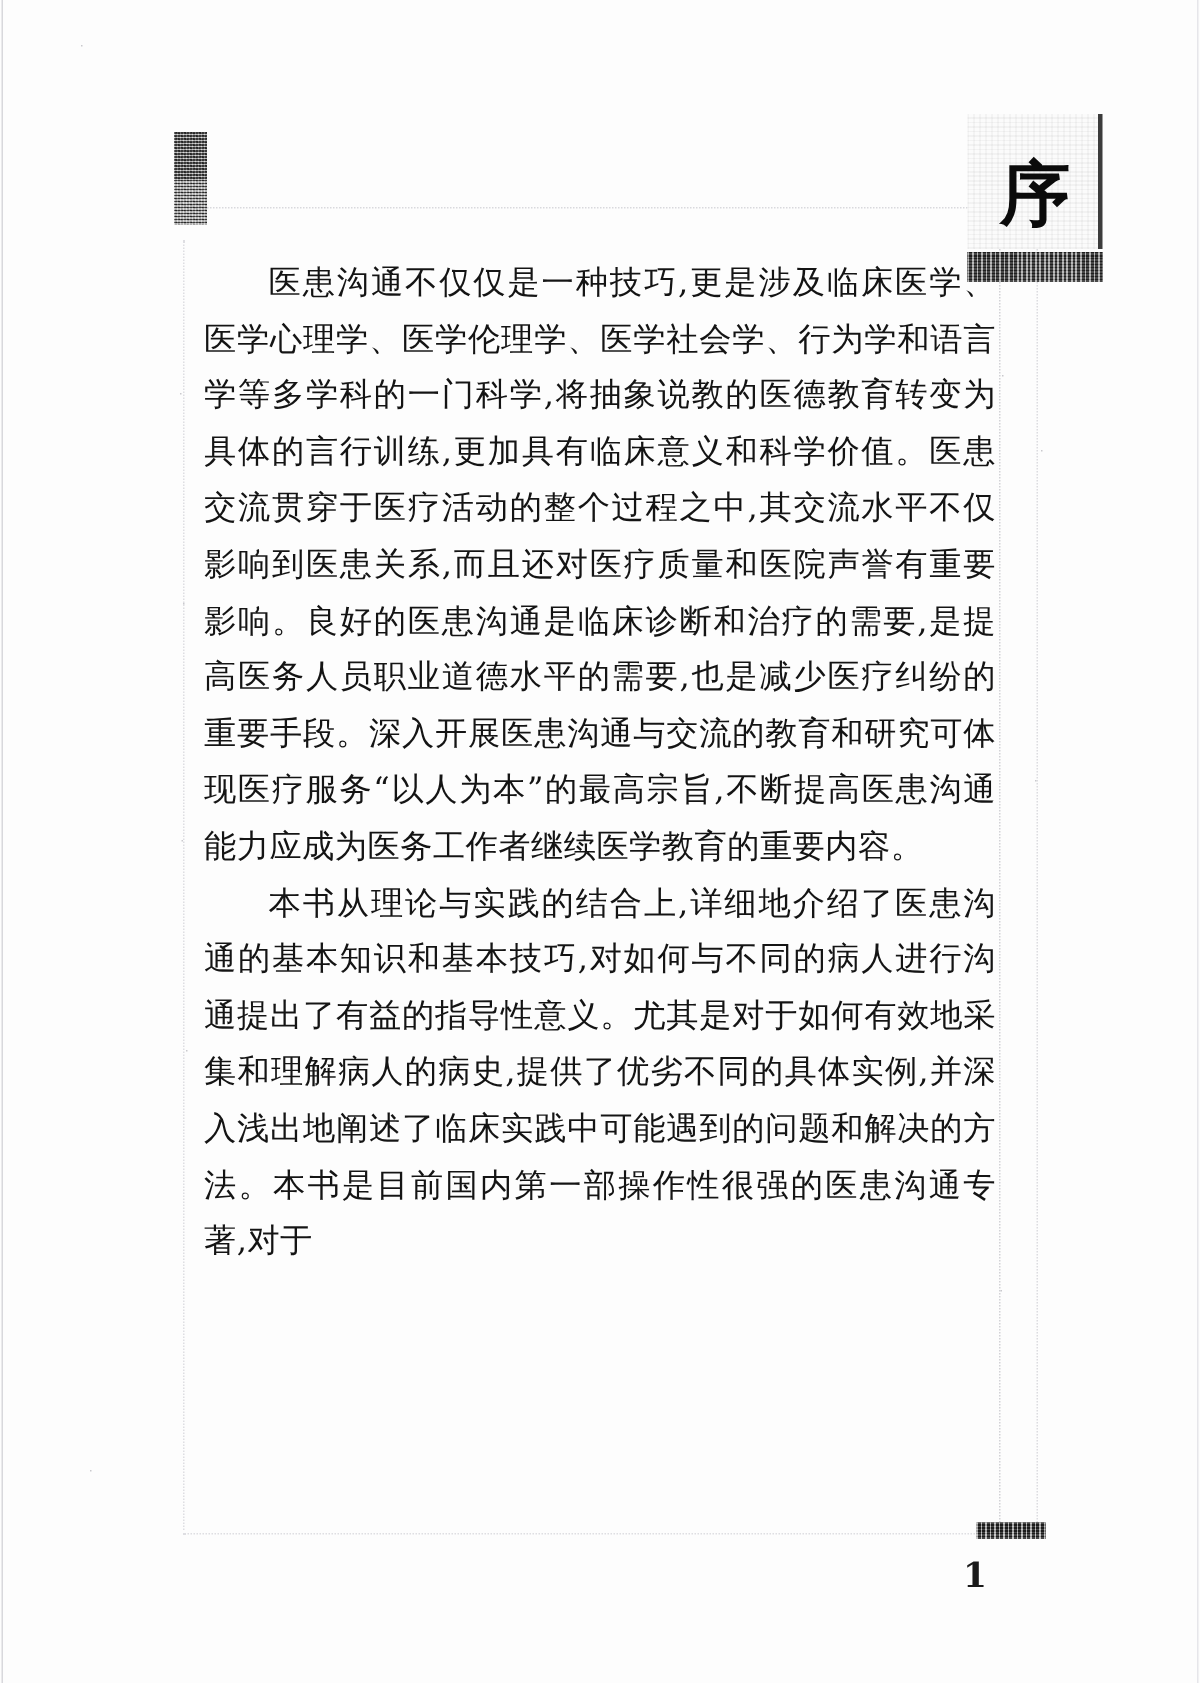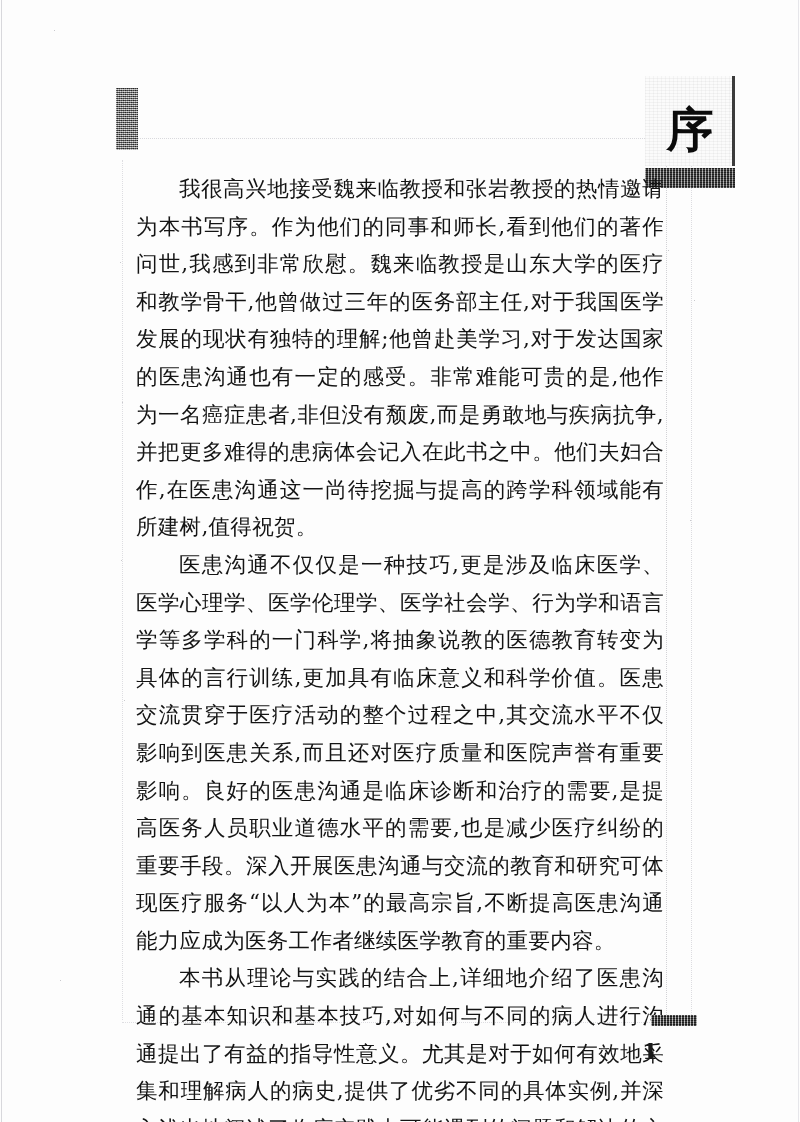--- a/index.html
+++ b/index.html
@@ -203,21 +203,20 @@
 
   <div class="ornament-left"></div>
 
   <div class="title-box">
     <div class="paper"></div>
     <div class="glyph">序</div>
     <div class="base-bar"></div>
   </div>
 
   <div class="body-text">
-    <p>我很高兴地接受魏来临教授和张岩教授的热情邀请为本书写序。作为他们的同事和师长,看到他们的著作问世,我感到非常欣慰。魏来临教授是山东大学的医疗和教学骨干,他曾做过三年的医务部主任,对于我国医学发展的现状有独特的理解;他曾赴美学习,对于发达国家的医患沟通也有一定的感受。非常难能可贵的是,他作为一名癌症患者,非但没有颓废,而是勇敢地与疾病抗争,并把更多难得的患病体会记入在此书之中。他们夫妇合作,在医患沟通这一尚待挖掘与提高的跨学科领域能有所建树,值得祝贺。</p>
     <p>医患沟通不仅仅是一种技巧,更是涉及临床医学、医学心理学、医学伦理学、医学社会学、行为学和语言学等多学科的一门科学,将抽象说教的医德教育转变为具体的言行训练,更加具有临床意义和科学价值。医患交流贯穿于医疗活动的整个过程之中,其交流水平不仅影响到医患关系,而且还对医疗质量和医院声誉有重要影响。良好的医患沟通是临床诊断和治疗的需要,是提高医务人员职业道德水平的需要,也是减少医疗纠纷的重要手段。深入开展医患沟通与交流的教育和研究可体现医疗服务“以人为本”的最高宗旨,不断提高医患沟通能力应成为医务工作者继续医学教育的重要内容。</p>
     <p>本书从理论与实践的结合上,详细地介绍了医患沟通的基本知识和基本技巧,对如何与不同的病人进行沟通提出了有益的指导性意义。尤其是对于如何有效地采集和理解病人的病史,提供了优劣不同的具体实例,并深入浅出地阐述了临床实践中可能遇到的问题和解决的方法。本书是目前国内第一部操作性很强的医患沟通专著,对于</p>
   </div>
 
   <div class="footer-ornament"></div>
   <div class="folio">1</div>
 
 <div class="speckle" style="left: 54px; top: 30px;"></div>
     <div class="speckle" style="left: 120px; top: 262px;"></div>
     <div class="speckle" style="left: 122px; top: 402px;"></div>

